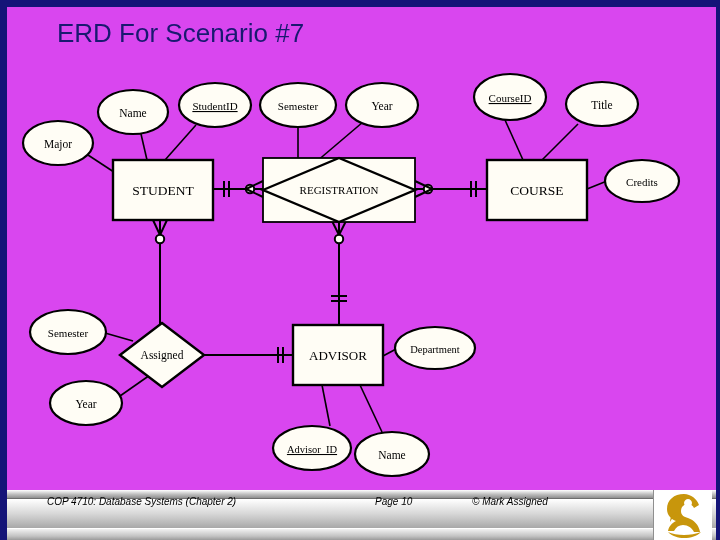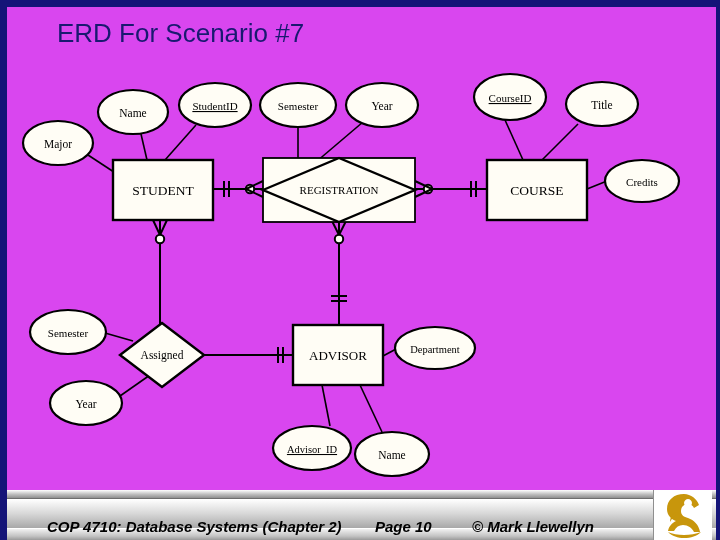--- a/index.html
+++ b/index.html
@@ -67,23 +67,23 @@
     border-top: 1px solid #ffffff;
     border-bottom: 1px solid #6e6e6e;
   }
   #fbar-c {
     top: 38px; height: 12px;
     background: linear-gradient(to bottom, #f2f2f2 0%, #c2c2c2 60%, #909090 100%);
     border-top: 1px solid #ffffff;
   }
   .footer-text {
     position: absolute;
-    top: 28px;
-    font-size: 15px;
-    font-weight: bold;
+    top: 6px;
+    font-size: 10px;
+    font-weight: normal;
     font-style: italic;
     color: #000000;
     white-space: nowrap;
     font-family: "Liberation Sans", sans-serif;
   }
   #footer-course { left: 40px; }
   #footer-page   { left: 368px; }
   #footer-author { left: 465px; }
   #logo-box {
     position: absolute;
@@ -261,21 +261,21 @@
 
   </svg>
 
   <div id="footer">
     <div class="fbar" id="fbar-a"></div>
     <div class="fbar" id="fbar-b"></div>
     <div class="fbar" id="fbar-c"></div>
 
     <div class="footer-text" id="footer-course">COP 4710: Database Systems  (Chapter 2)</div>
     <div class="footer-text" id="footer-page">Page 10</div>
-    <div class="footer-text" id="footer-author">© Mark Llewellyn</div>
+    <div class="footer-text" id="footer-author">© Mark Assigned</div>
 
     <div id="logo-box">
       <svg id="logo-svg" width="58" height="50" viewBox="0 0 58 50" xmlns="http://www.w3.org/2000/svg">
         <g fill="#c8960c">
           <path d="M30 4 C20 4 13 10 13 19 C13 25 17 29 22 31 C18 33 15 36 14 41 L20 41
                    C22 37 25 35 29 35 C34 35 38 38 40 42 L46 42
                    C45 35 40 30 34 28 C30 27 27 25 27 21 C27 17 30 14 34 14
                    C37 14 39 16 40 18 L45 15 C43 9 37 4 30 4 Z"></path>
           <path d="M34 9 C36 9 38 11 38 13 C38 15 36 17 34 17 C32 17 30 15 30 13 C30 11 32 9 34 9 Z" fill="#ffffff"></path>
           <path d="M14 42 C18 46 24 48 30 48 C37 48 43 46 47 42 C42 44 36 45 30 45 C24 45 18 44 14 42 Z"></path>

